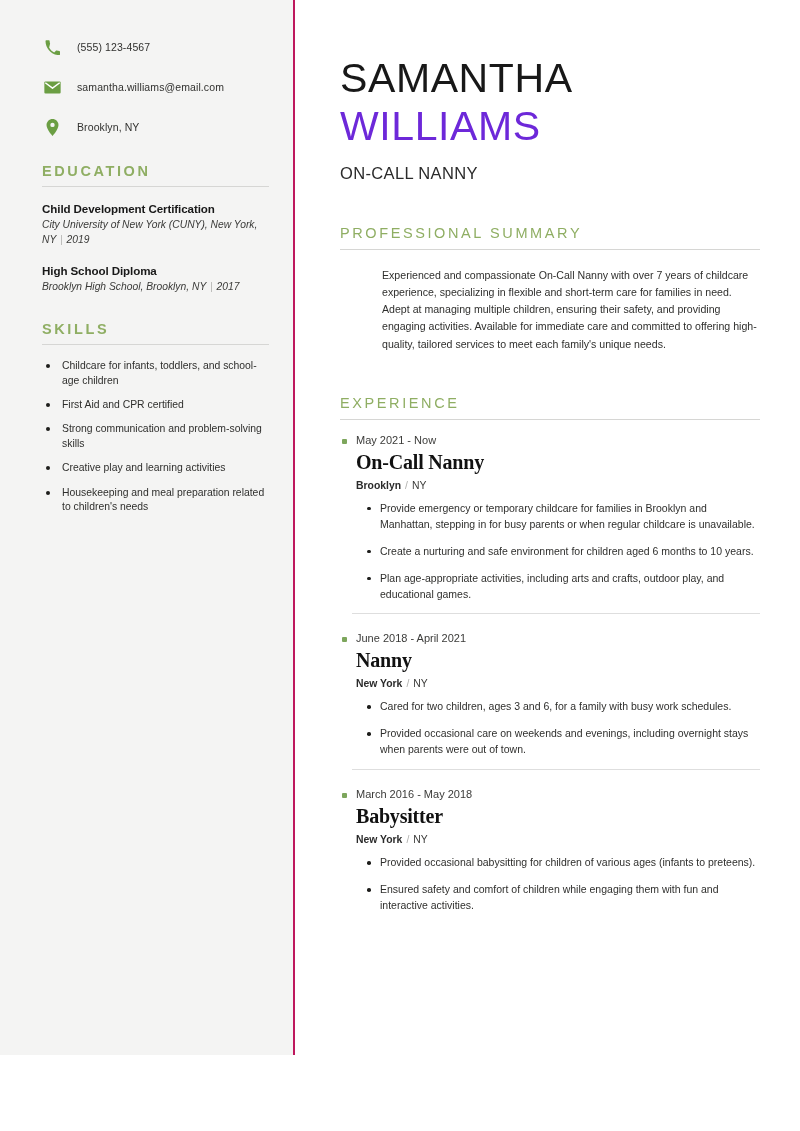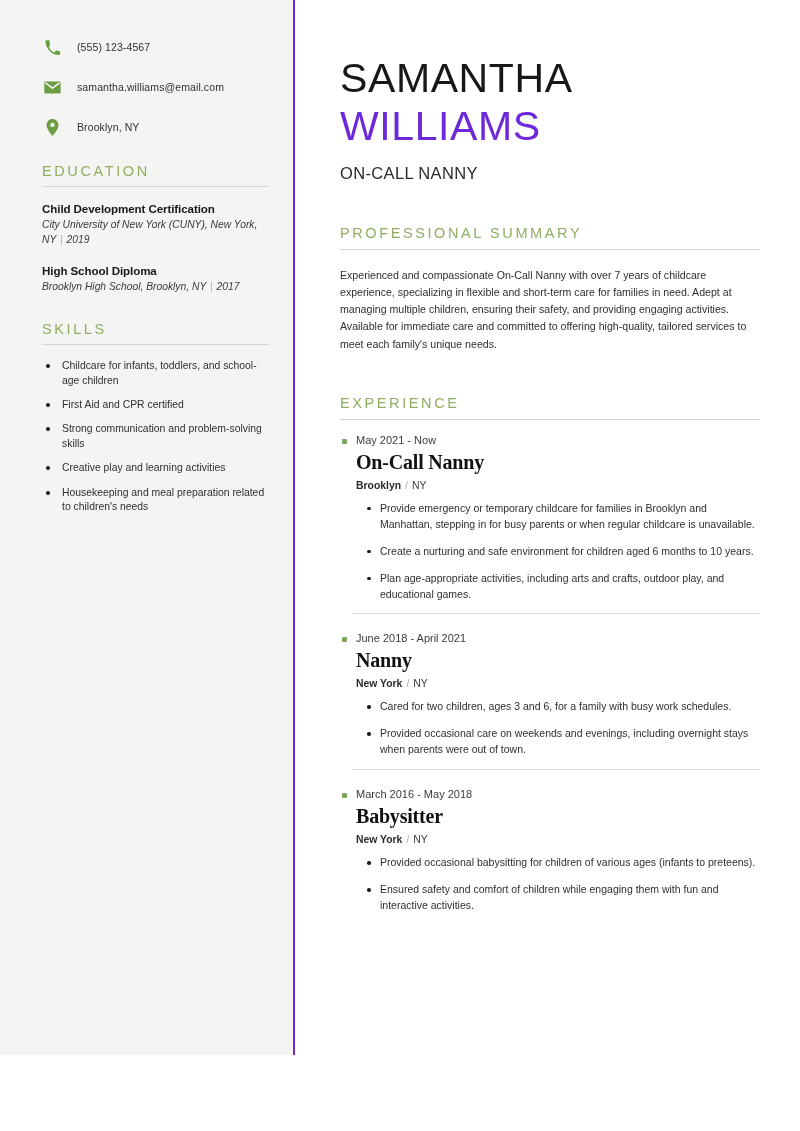--- a/index.html
+++ b/index.html
@@ -20,21 +20,21 @@
     display: flex;
     background: #ffffff;
   }
 
   
   .sidebar {
     width: 295px;
     min-width: 295px;
     height: 1055px;
     background: #f4f4f3;
-    border-right: 2px solid #6d28d9;
+    border-right: 2px solid #be185d;
     padding: 38px 24px 0 42px;
   }
 
   .contact-list { margin-bottom: 26px; }
 
   .contact-row {
     display: flex;
     align-items: center;
     margin-bottom: 21px;
     min-height: 19px;
@@ -56,21 +56,21 @@
     color: #31312f;
     letter-spacing: 0.1px;
     line-height: 1.3;
   }
 
   
   .side-heading {
     font-size: 14.5px;
     letter-spacing: 2.6px;
     color: #8fae63;
-    font-weight: 400;
+    font-weight: 700;
     text-transform: uppercase;
     padding-bottom: 7px;
   }
   .side-rule {
     height: 1px;
     background: #d6d6d4;
     margin-bottom: 14px;
   }
 
   .edu-block { margin-bottom: 15px; }
@@ -152,20 +152,21 @@
   .main-rule {
     height: 1px;
     background: #d6d6d4;
   }
 
   .summary-text {
     margin-top: 17px;
     font-size: 10.6px;
     line-height: 1.62;
     color: #2f2f2d;
+    margin-left: 42px;
   }
 
   
   .exp-list { margin-top: 14px; }
 
   .exp-entry { padding-bottom: 2px; }
 
   .exp-date {
     position: relative;
     font-size: 11px;

